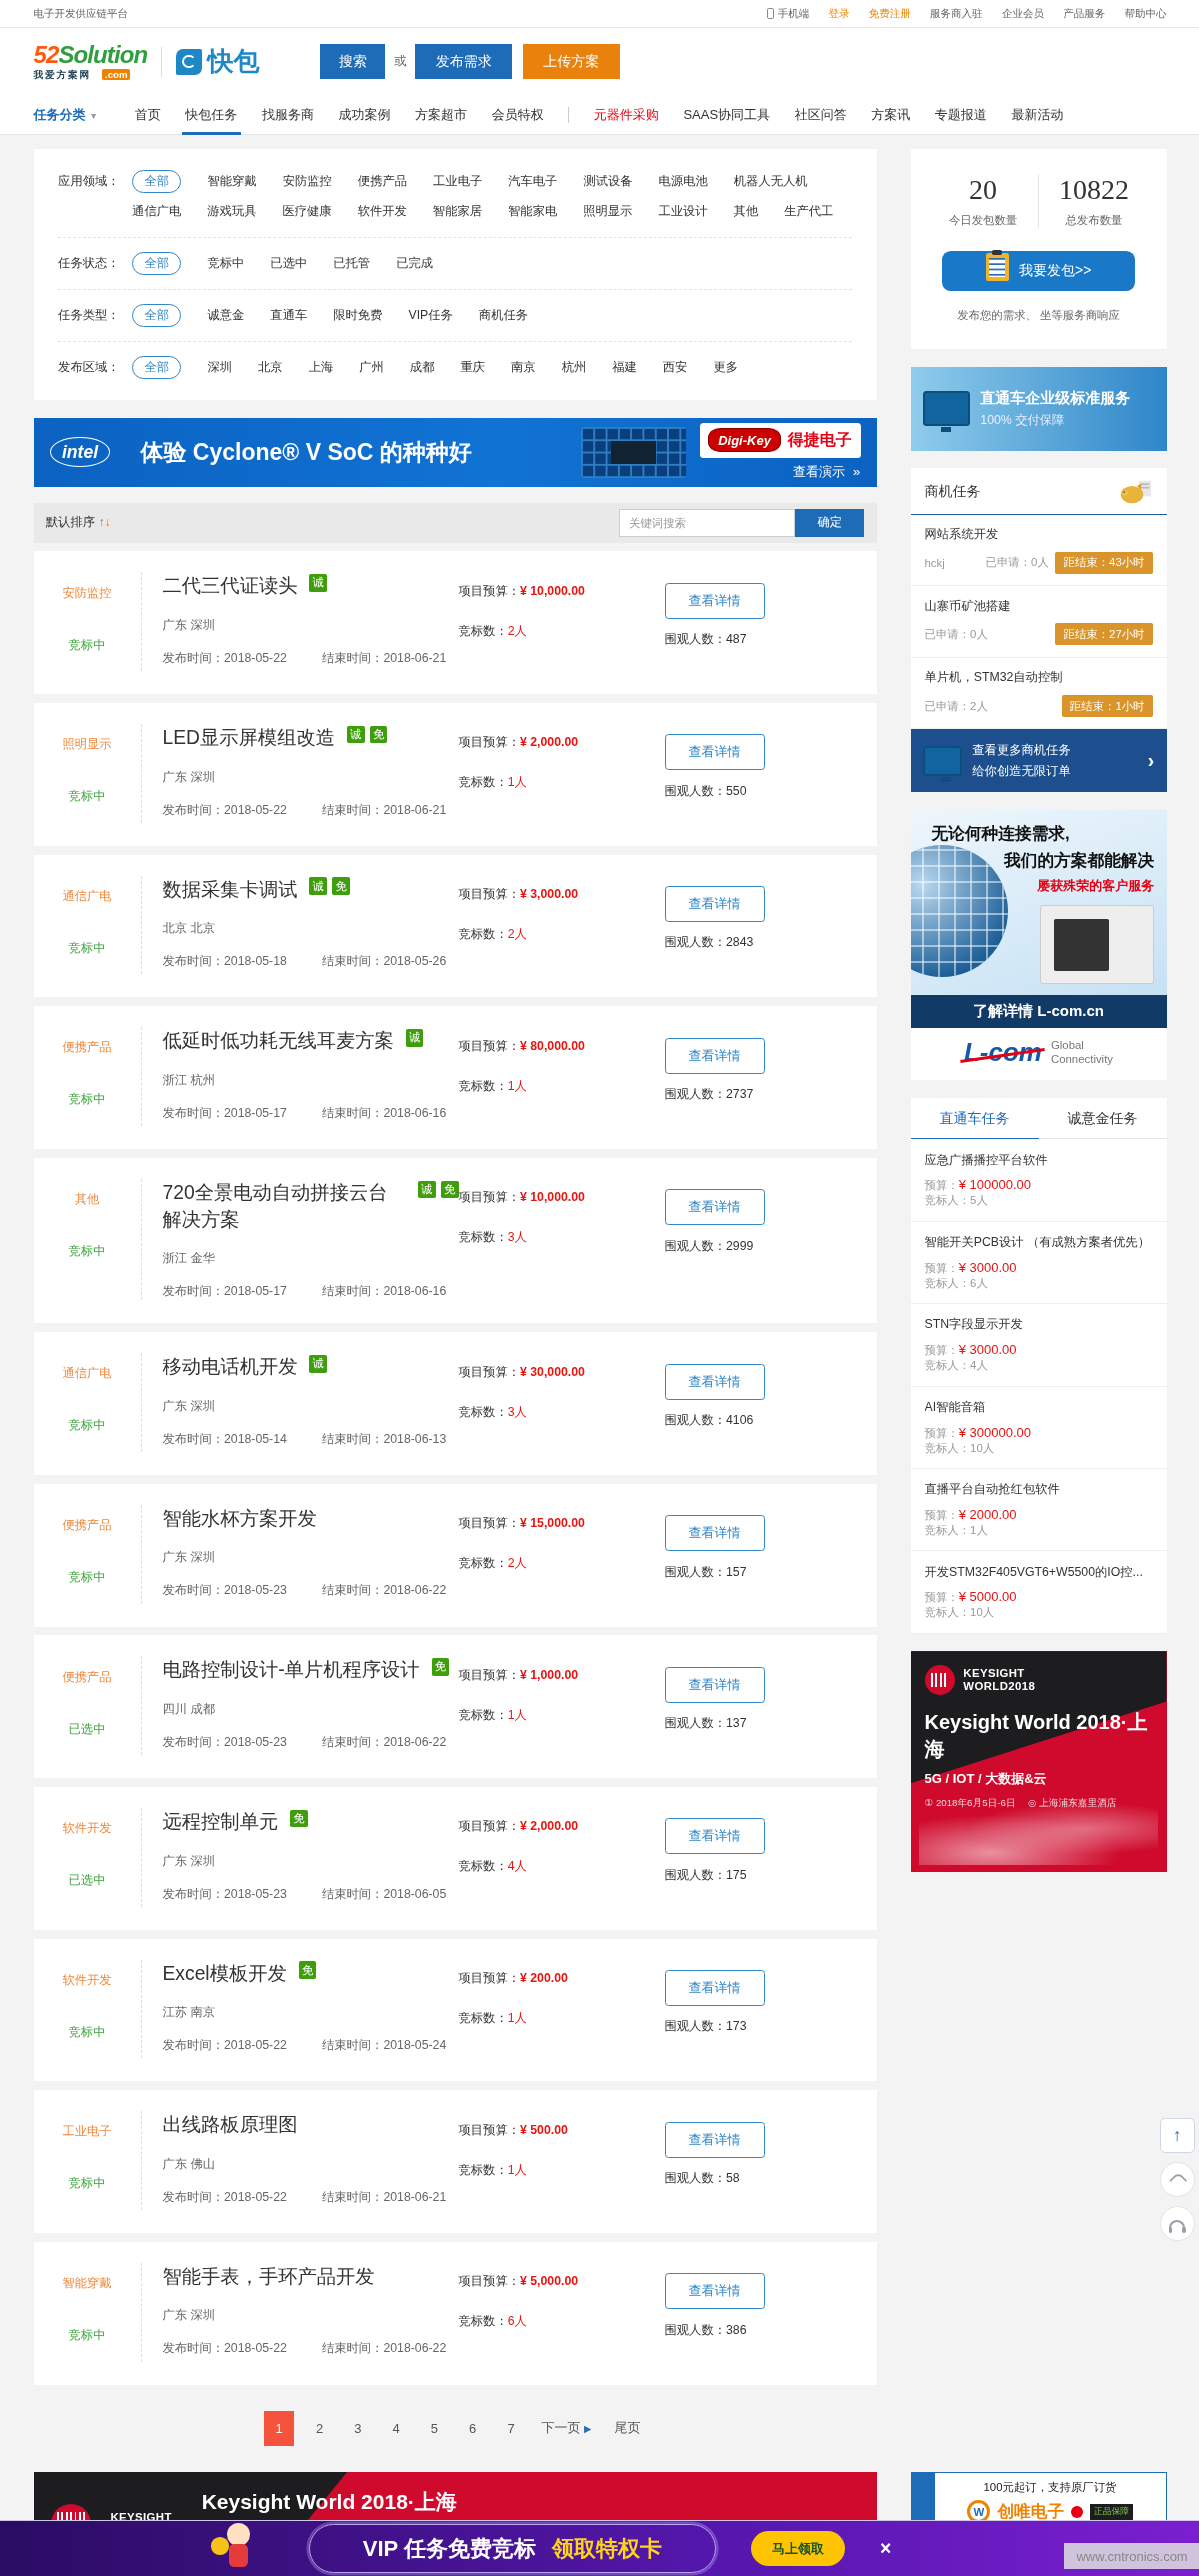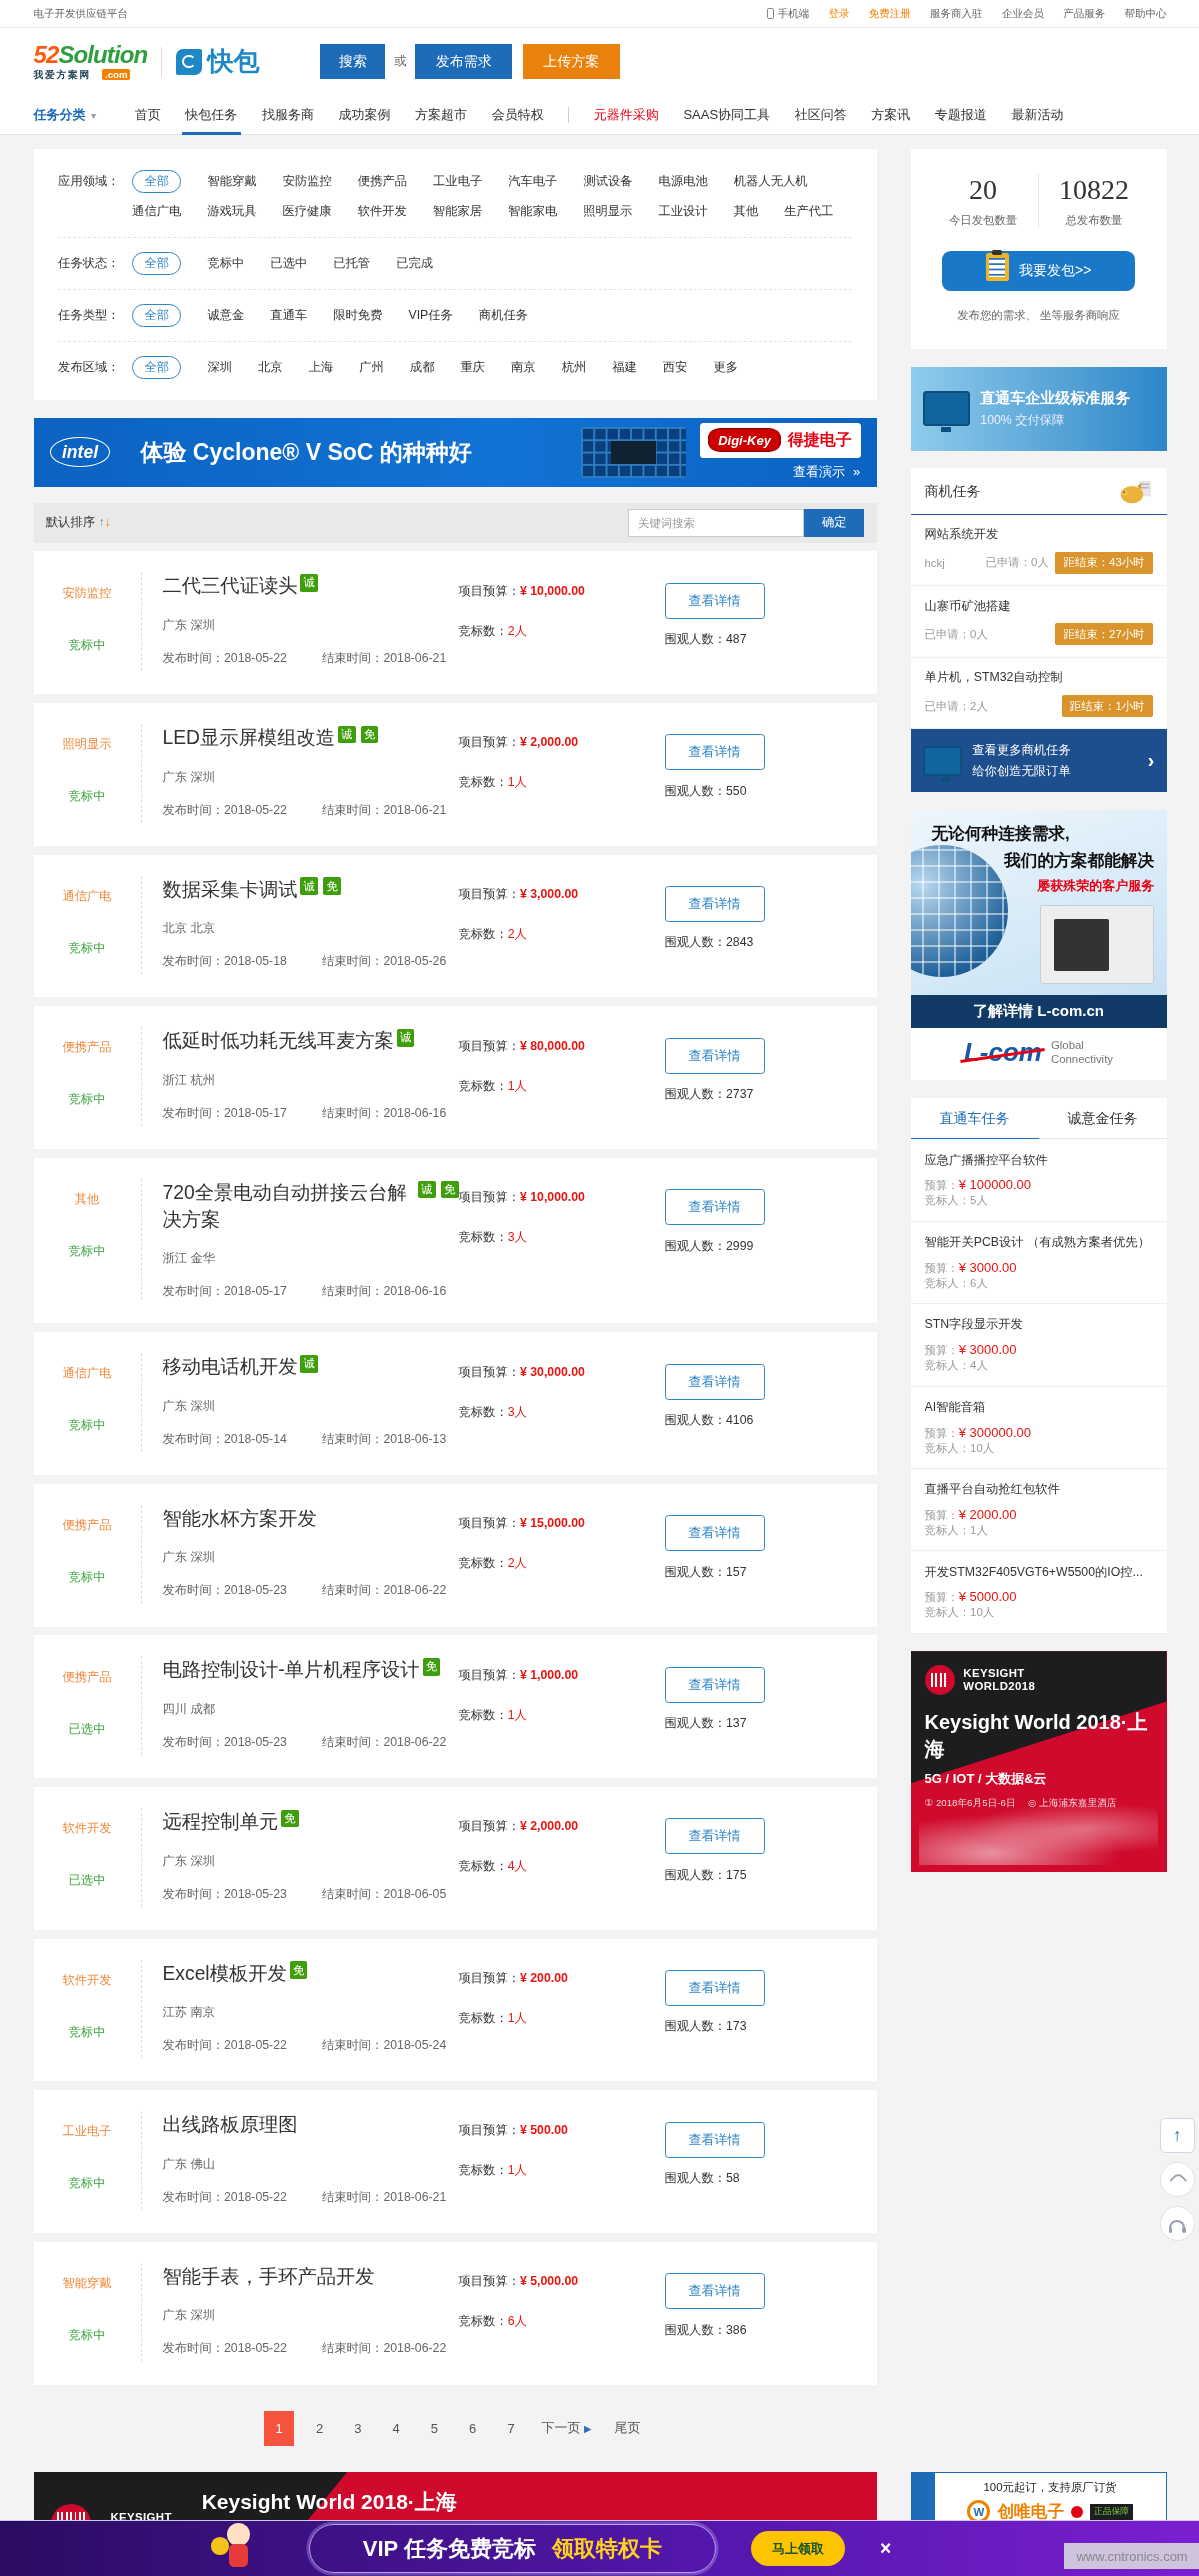--- a/index.html
+++ b/index.html
@@ -81,29 +81,29 @@
   .banner-right { display:flex; flex-direction:column; align-items:flex-end; gap:5.3px; }
   .banner-cta { font-size:13px; cursor:pointer;font-family:Liberation Mono, monospace; }
 
   
   .sortbar { margin-top:16px; background:#e9e9e9; height:40px; display:flex; align-items:center; justify-content:space-between; padding:0 12.3px; }
   .sort-label { color:#333; cursor:pointer; }
   .sort-arrows .up { color:#888; } .sort-arrows .down { color:#f08200; }
   .kw-group { display:flex; }
   .kw-input { width:176px; height:28px; border:0.9px solid #ccc; background:#fff; padding:0 8.8px; font-size:11.4px; outline:none; font-family:inherit; }
   .kw-input::placeholder { color:#999; }
-  .btn-kw { width:60px; height:28px; background:#1e6bb8; font-size:12.3px; }
+  .btn-kw { width:69px; height:28px; background:#1e6bb8; font-size:12.3px; }
 
   
   .task-card { background:#fff; margin-top:8.8px; display:flex; padding:21px 23px 23px 0; }
   .task-left { width:107px; flex:none; display:flex; flex-direction:column; align-items:center; gap:35px; padding-top:12.3px; }
   .t-cat { color:#f0883a; }
   .t-status { color:#3aa33a; }
   .task-mid { flex:1; border-left:0.9px dashed #ddd; padding-left:21px; }
-  .t-title-row { display:flex; align-items:flex-start; gap:3px; }
+  .t-title-row { display:flex; align-items:flex-start; gap:12px; }
   .t-title { font-size:19.3px; font-weight:500; color:#333; cursor:pointer; }
   .t-badges { display:flex; gap:5.3px; padding-top:1.8px; }
   .badge { width:17.6px; height:17.6px; background:#3f9e0b; color:#fff; font-size:11.4px; display:flex; align-items:center; justify-content:center; border-radius:1.8px; }
   .t-loc { color:#666; margin-top:17.6px; }
   .t-times { color:#666; margin-top:16px; display:flex; gap:35px; }
   .task-right { width:395px; flex:none; display:flex; padding-top:10.5px; }
   .tr-c1 { width:206px; }
   .tr-c2 { flex:1; }
   .t-line { margin-bottom:23px; }
   .lab { color:#333; }

